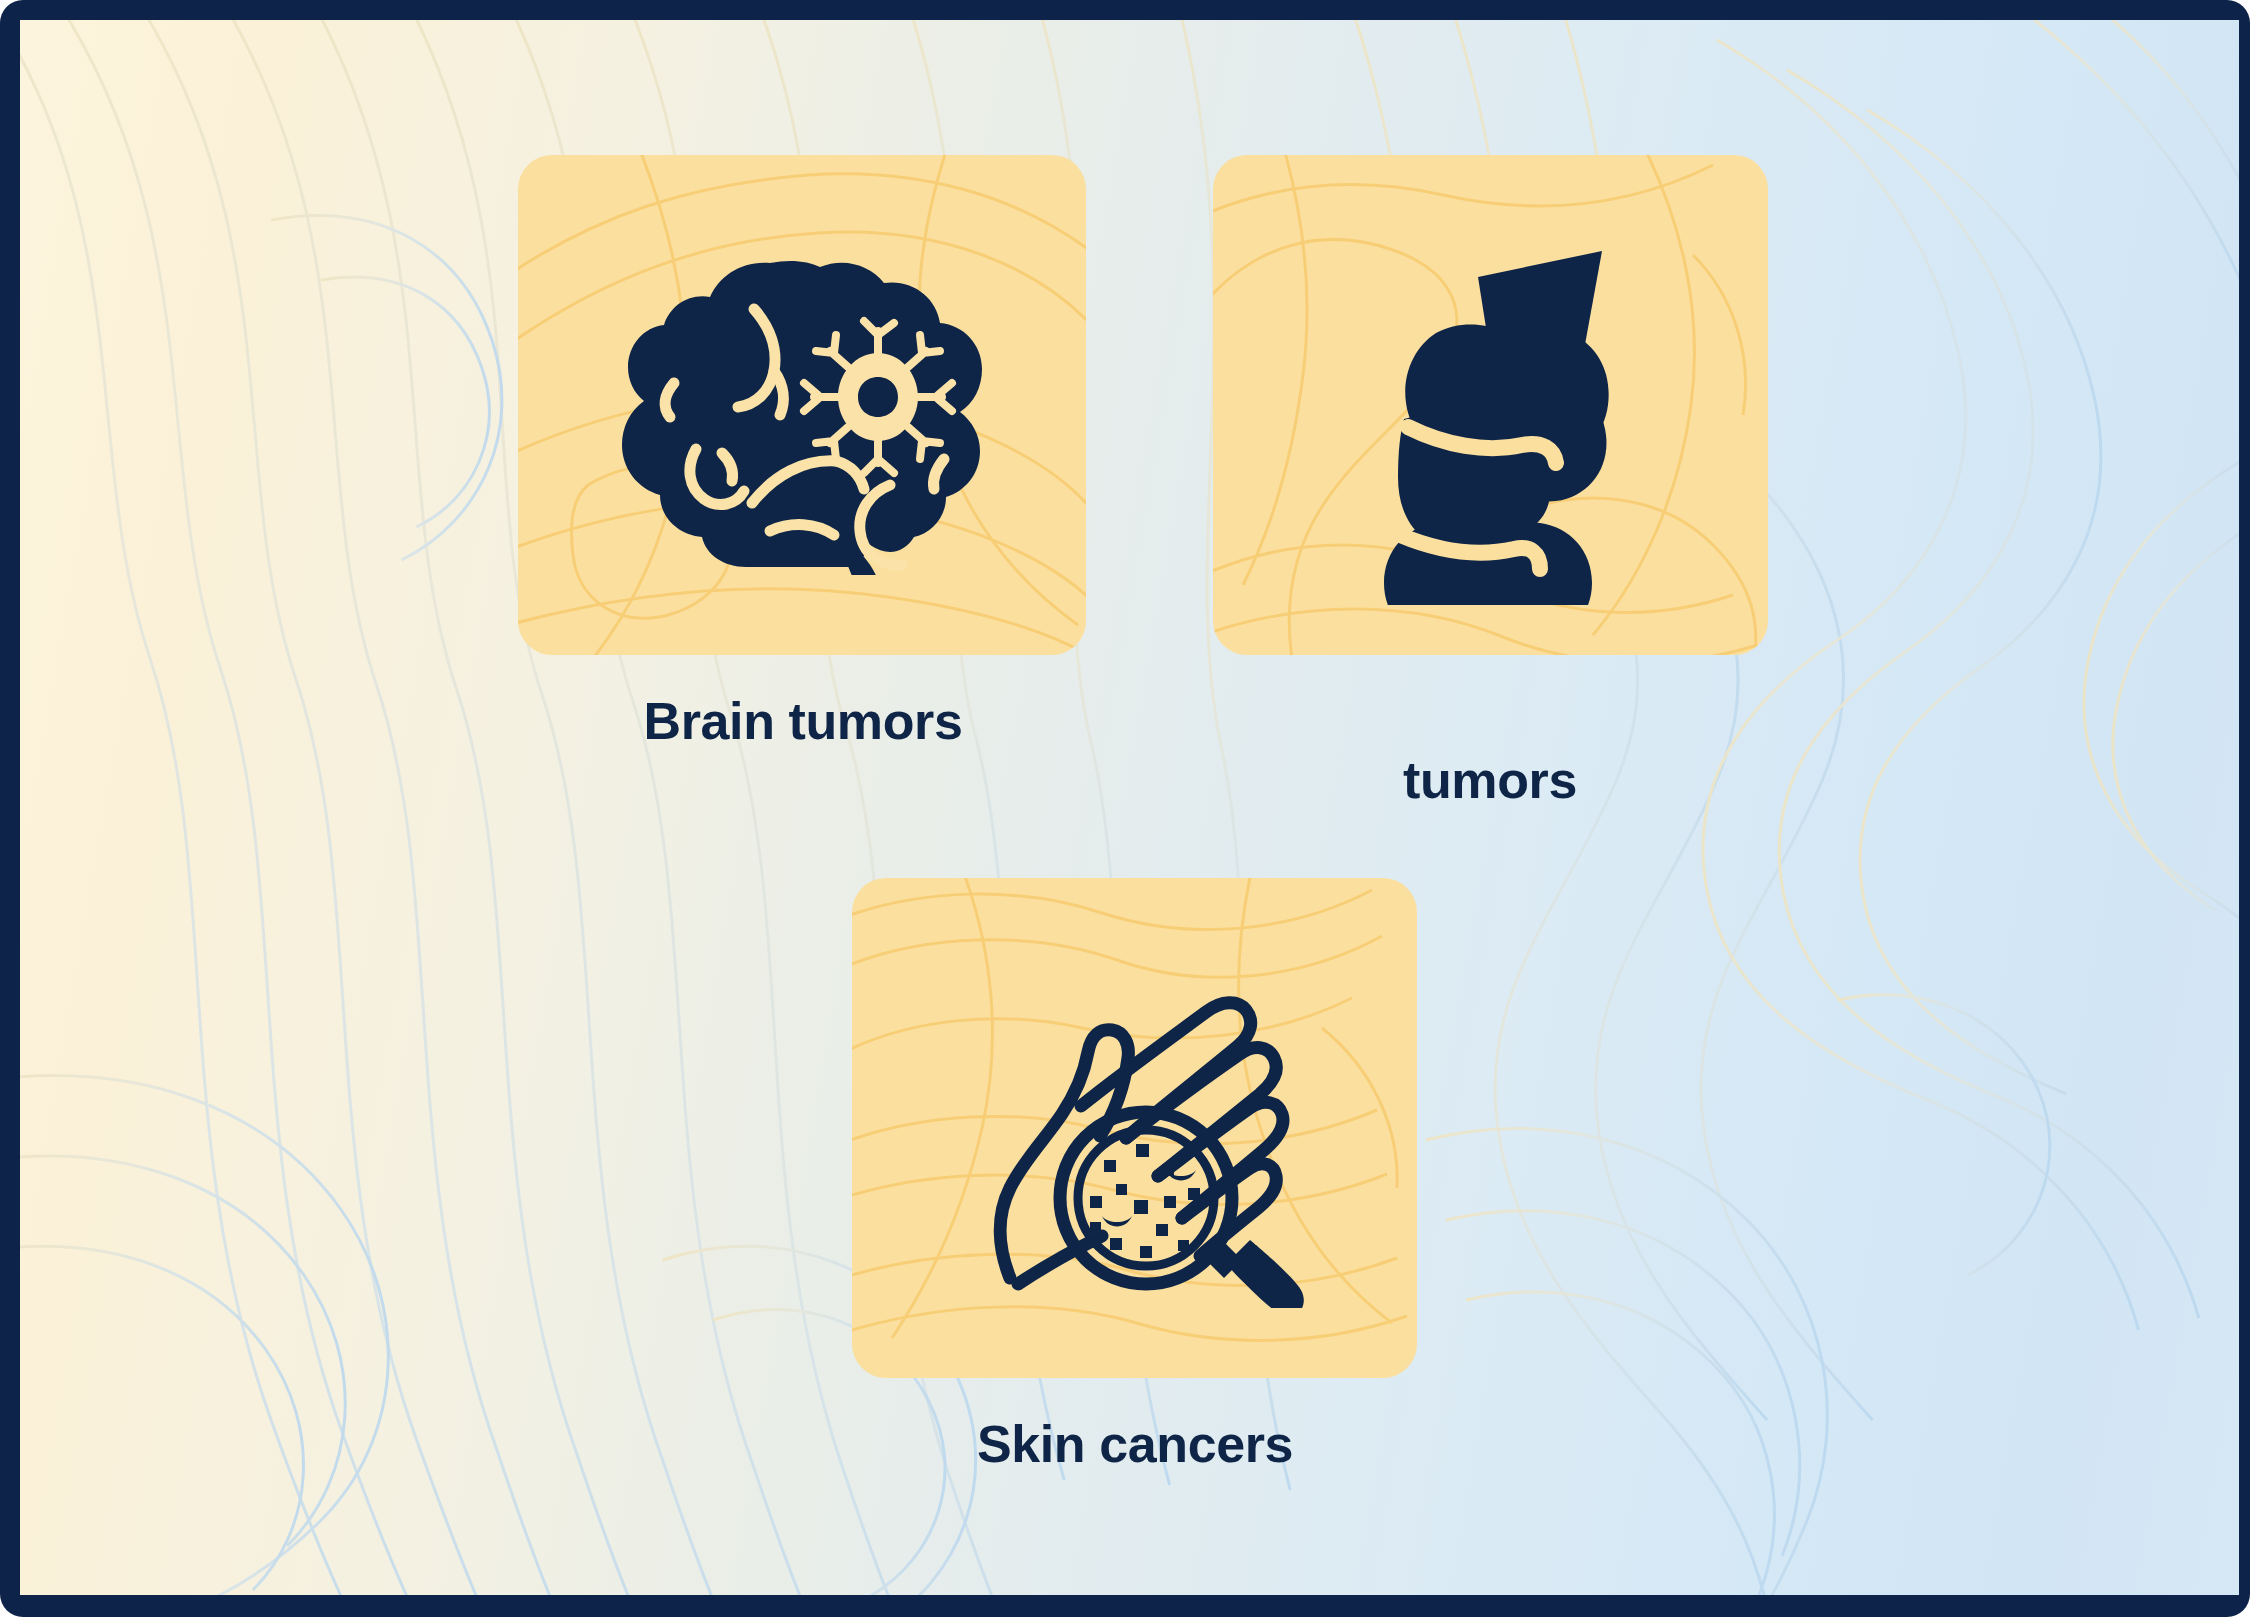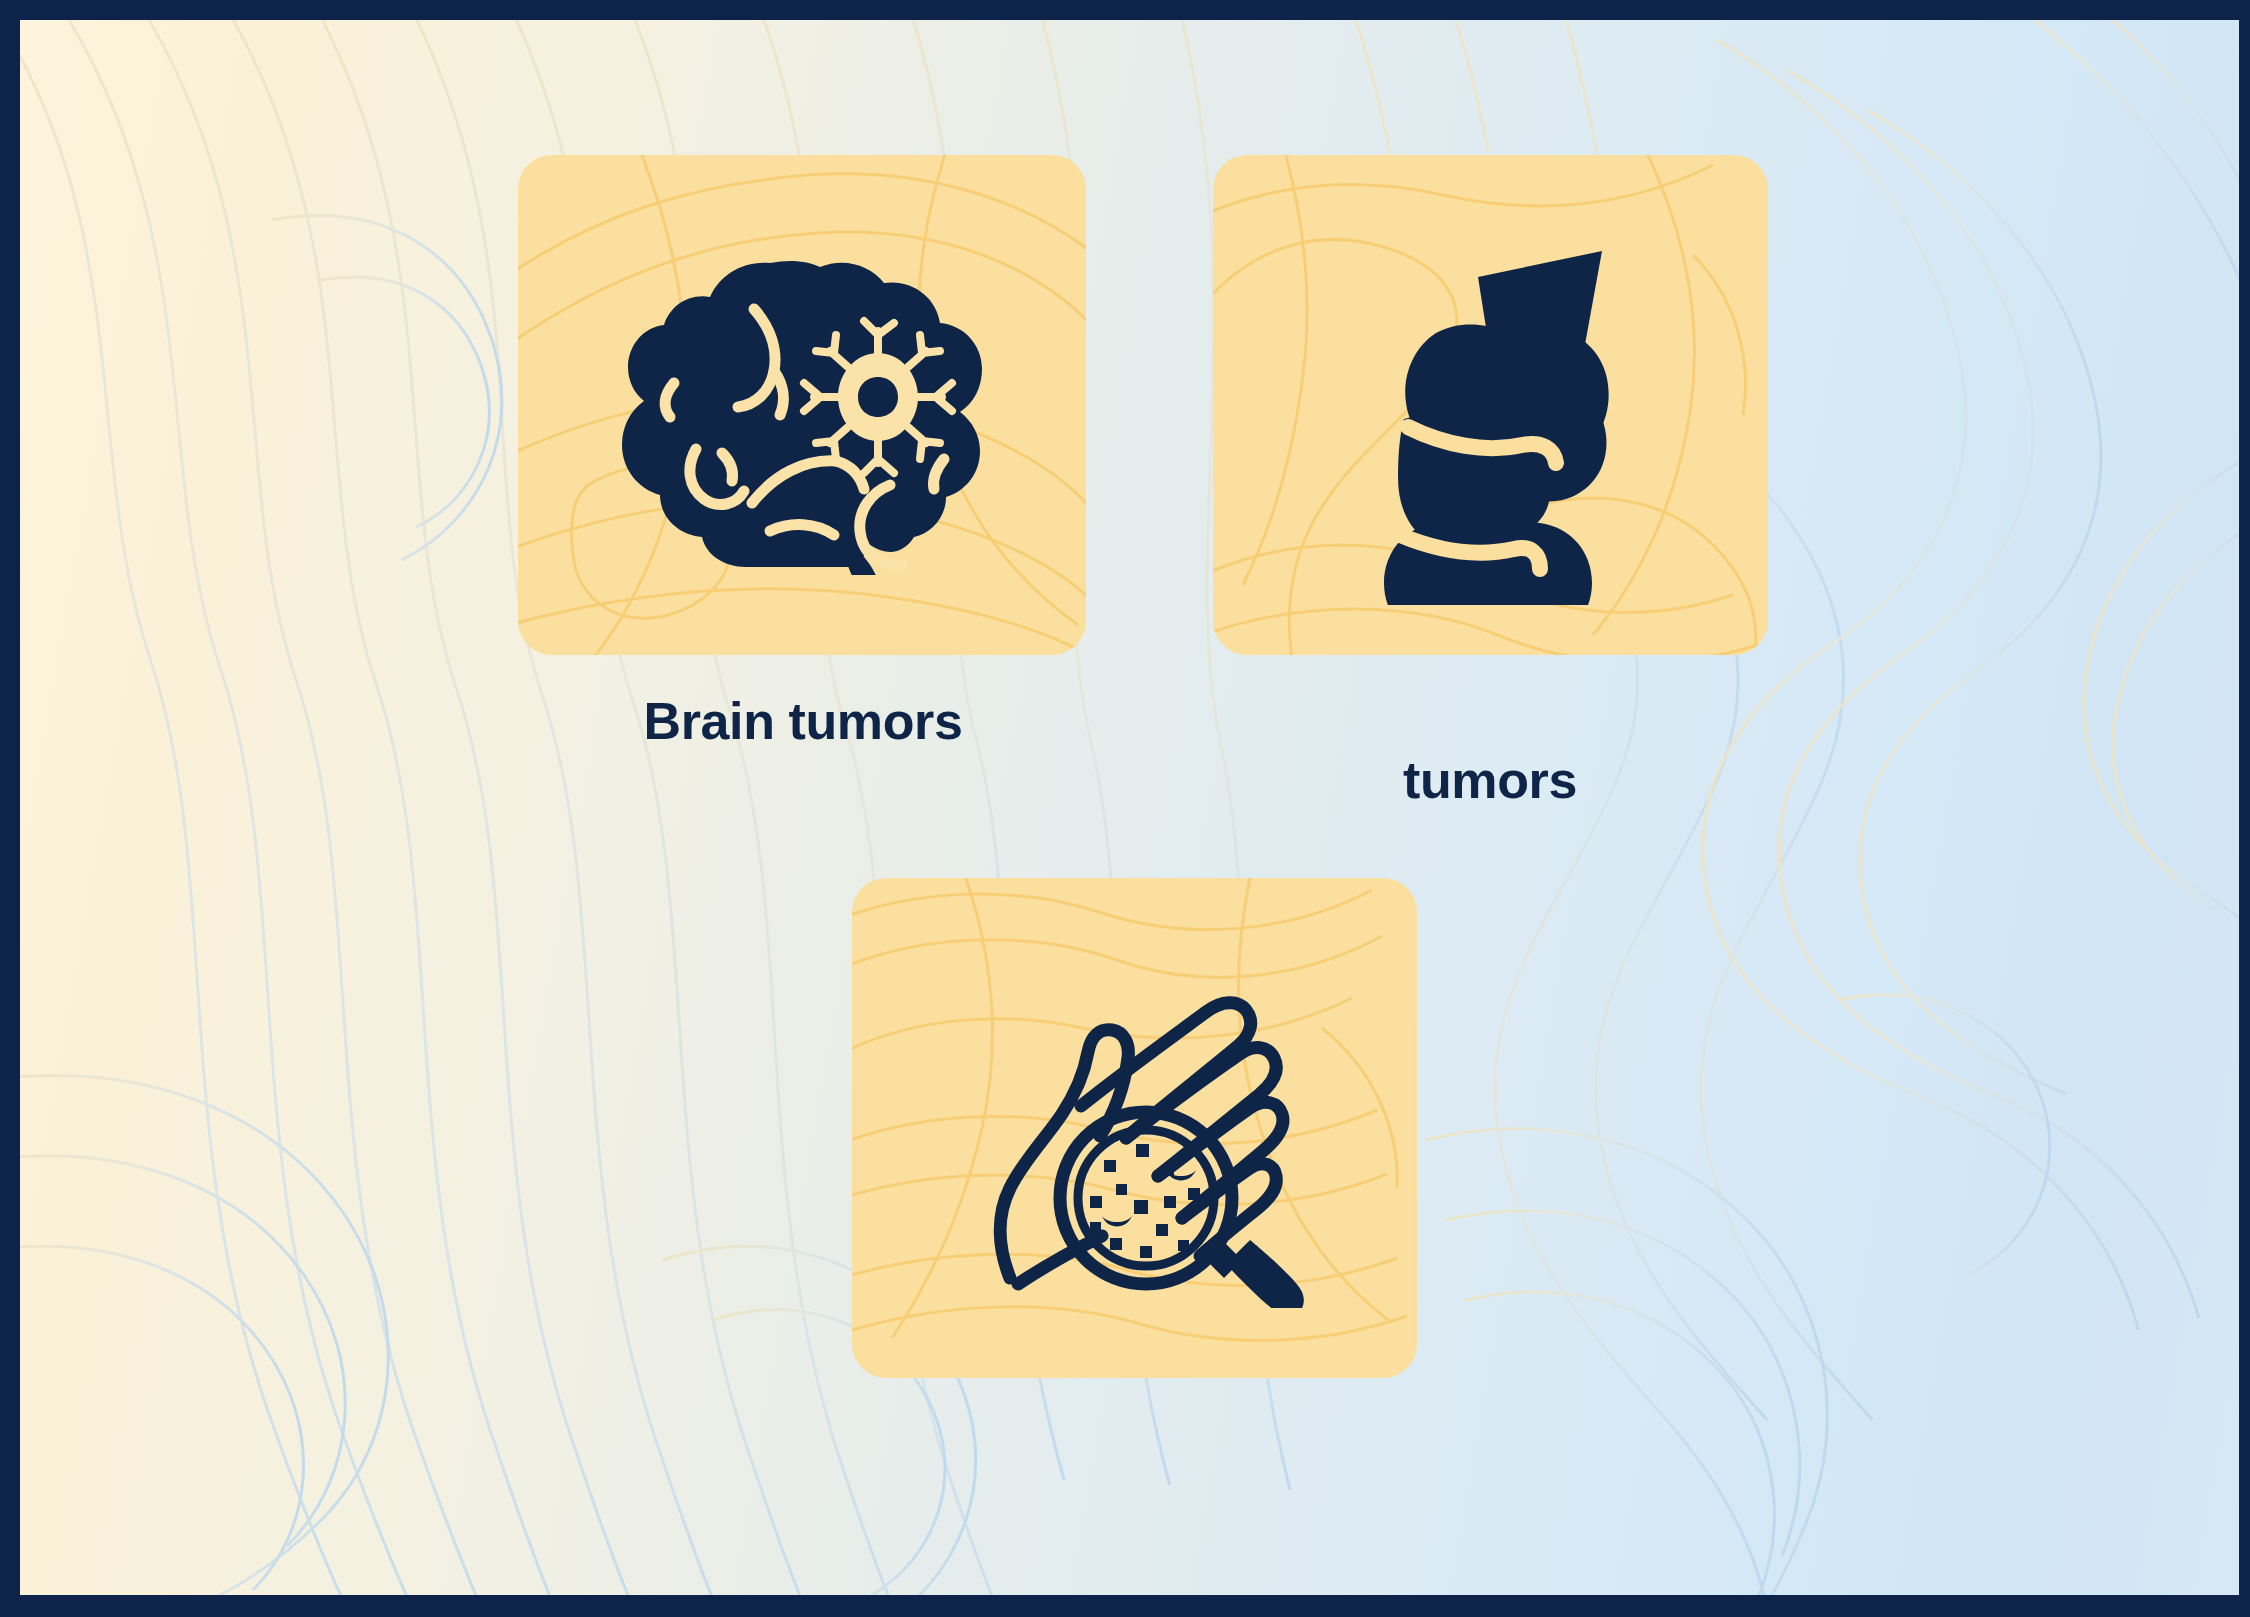--- a/index.html
+++ b/index.html
@@ -7,20 +7,21 @@
   html,body{
     width:2250px; height:1617px;
     font-family:"Liberation Sans", sans-serif;
     overflow:hidden;
   }
   #stage{
     position:relative;
     width:2250px; height:1617px;
     background:#0d2349;
     padding:20px 11px 22px 20px;
+    border-radius:23px;
   }
   #canvas{
     position:relative;
     width:100%; height:100%;
     overflow:hidden;
     background:linear-gradient(100deg,
         #fdf4dd 0%,
         #fbf1d8 10%,
         #f4f1e2 26%,
         #eaeee8 40%,
@@ -375,15 +376,16 @@
       </svg>
     </div>
 
     <div class="label" id="label-brain">Brain tumors</div>
 
     <div class="label" id="label-bone">
       <br>
       <span>tumors</span>
     </div>
 
+    <div class="label" id="label-skin">Skin cancers</div>
 
   </div>
 </div>
 
 </body></html>

